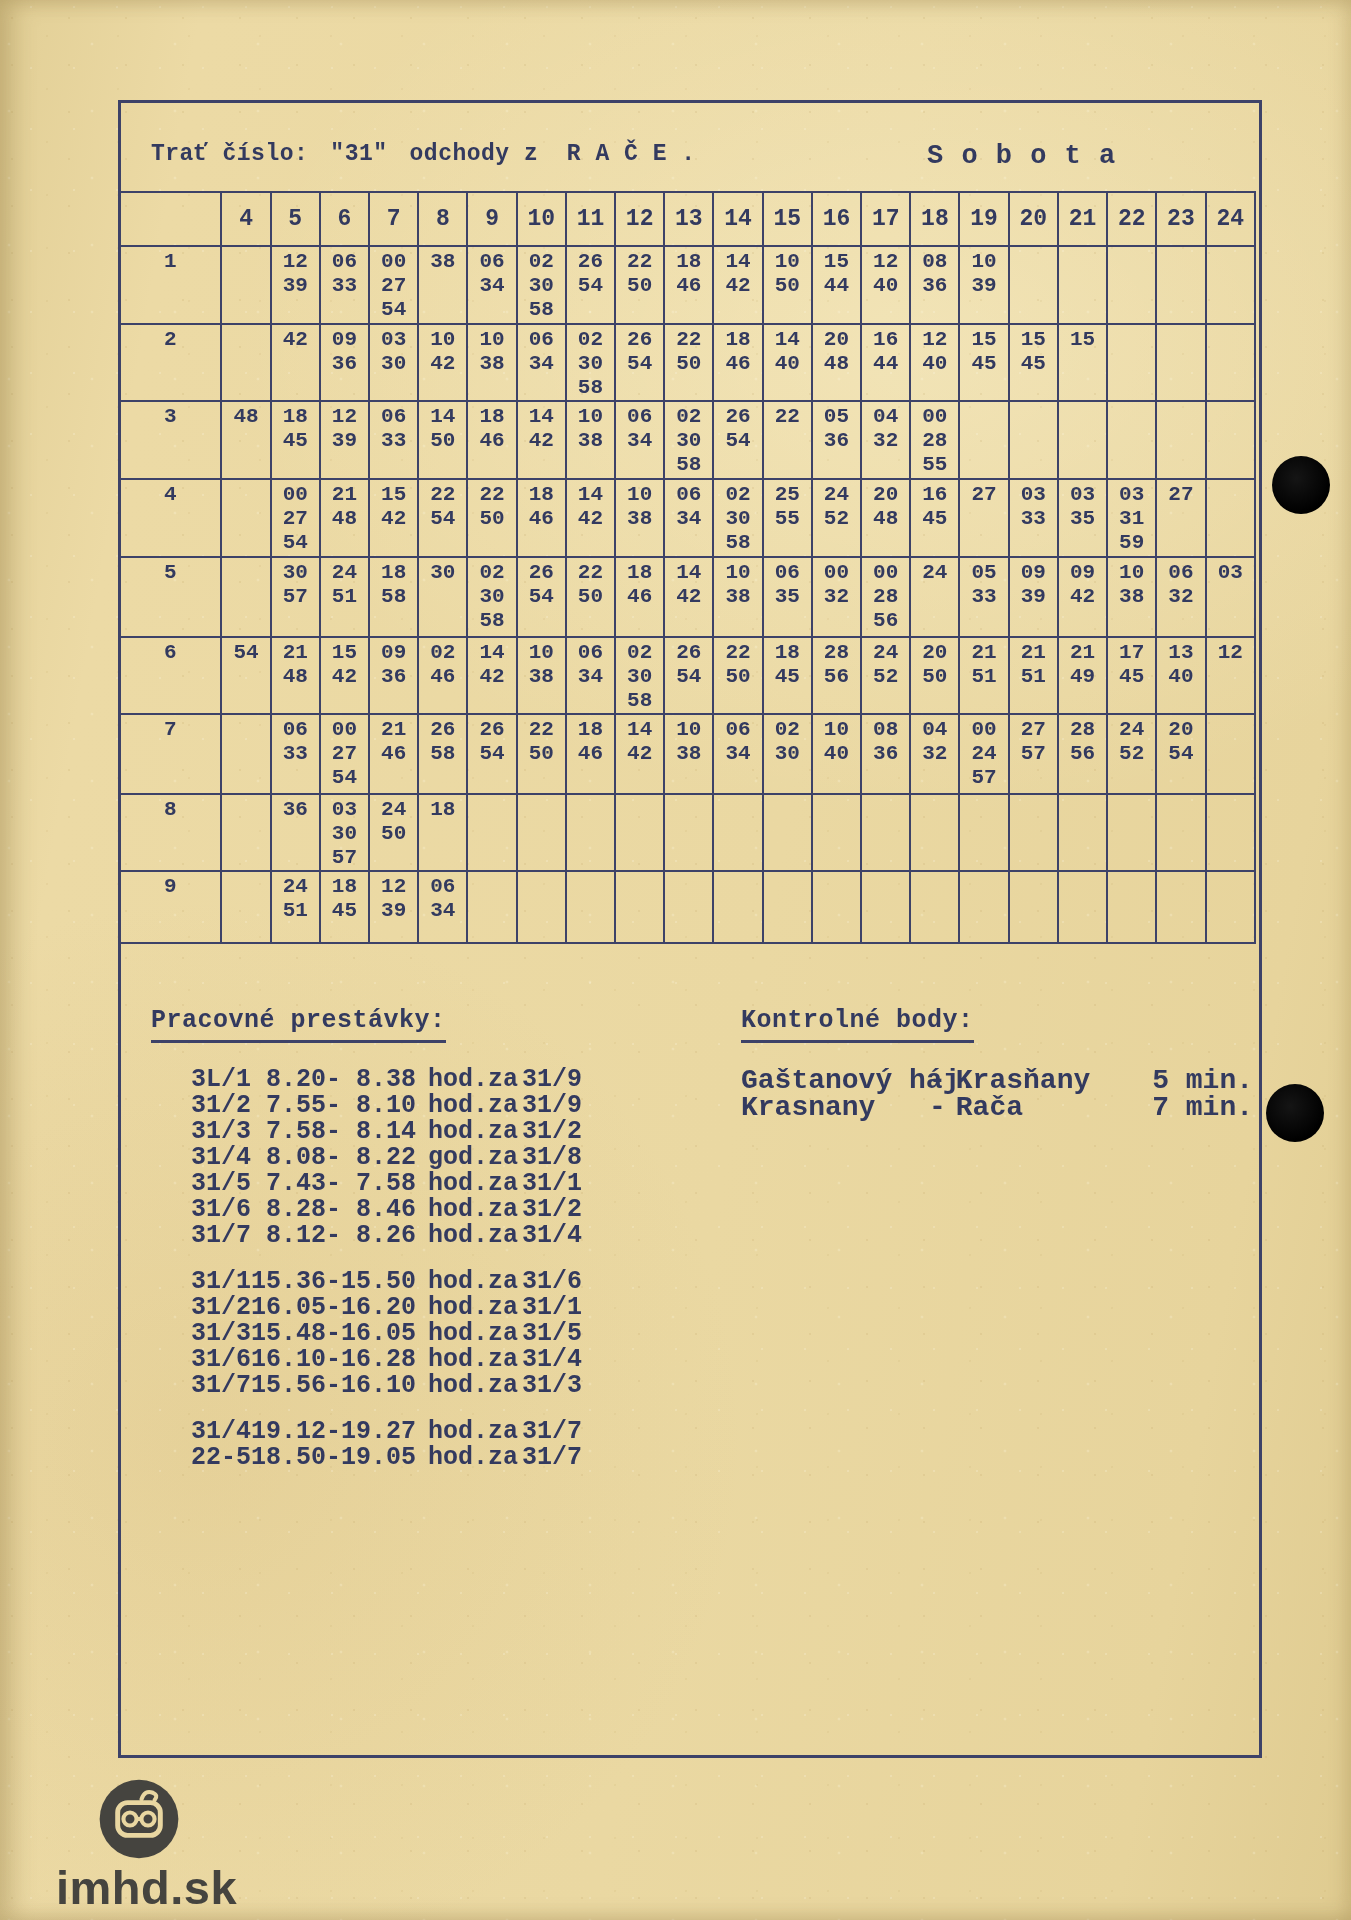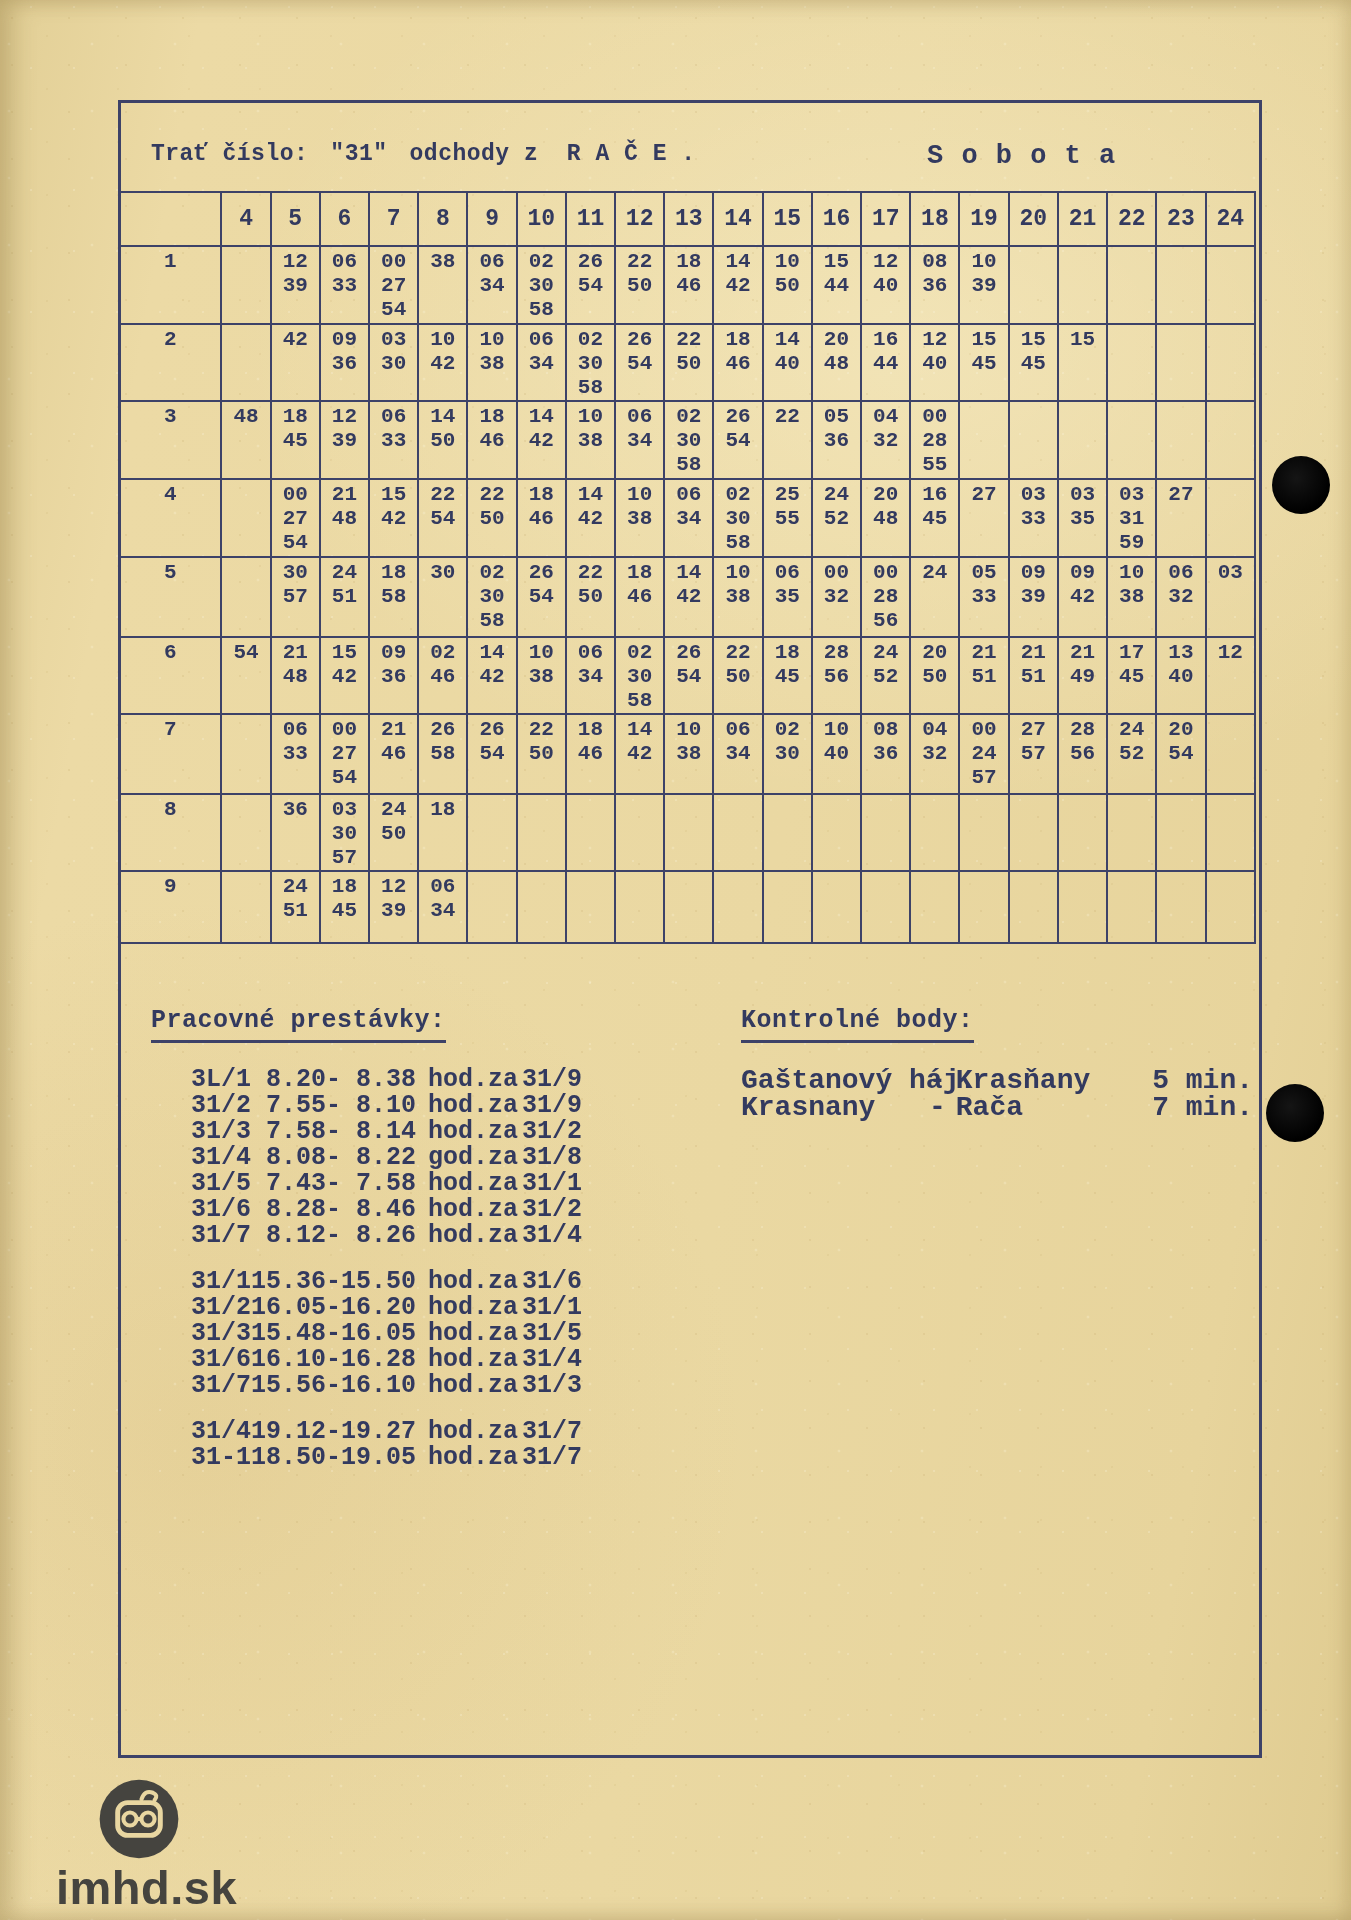--- a/index.html
+++ b/index.html
@@ -774,21 +774,21 @@
           </div>
           <div class="break-group">
             <div class="break-row"><span class="run">31/1</span><span class="time">15.36-15.50</span><span class="unit">hod.za</span><span class="ref">31/6</span></div>
             <div class="break-row"><span class="run">31/2</span><span class="time">16.05-16.20</span><span class="unit">hod.za</span><span class="ref">31/1</span></div>
             <div class="break-row"><span class="run">31/3</span><span class="time">15.48-16.05</span><span class="unit">hod.za</span><span class="ref">31/5</span></div>
             <div class="break-row"><span class="run">31/6</span><span class="time">16.10-16.28</span><span class="unit">hod.za</span><span class="ref">31/4</span></div>
             <div class="break-row"><span class="run">31/7</span><span class="time">15.56-16.10</span><span class="unit">hod.za</span><span class="ref">31/3</span></div>
           </div>
           <div class="break-group">
             <div class="break-row"><span class="run">31/4</span><span class="time">19.12-19.27</span><span class="unit">hod.za</span><span class="ref">31/7</span></div>
-            <div class="break-row"><span class="run">31-1</span><span class="time">18.50-19.05</span><span class="unit">hod.za</span><span class="ref">31/7</span></div>
+            <div class="break-row"><span class="run">22-5</span><span class="time">18.50-19.05</span><span class="unit">hod.za</span><span class="ref">31/7</span></div>
           </div>
         </div>
     </div>
 
     <div class="controls">
       <span class="section-heading">Kontrolné body:</span>
       <div class="control-list" id="control-list">
           <div class="ctrl-row"><span class="from">Gaštanový háj.</span><span class="sep">-</span><span class="to">Krasňany</span><span class="minutes">5 min.</span></div>
           <div class="ctrl-row"><span class="from">Krasnany</span><span class="sep">-</span><span class="to">Rača</span><span class="minutes">7 min.</span></div>
         </div>

